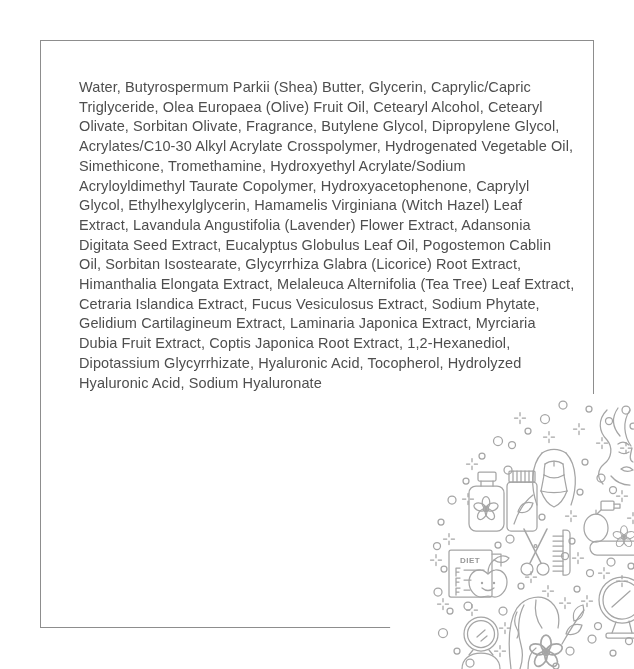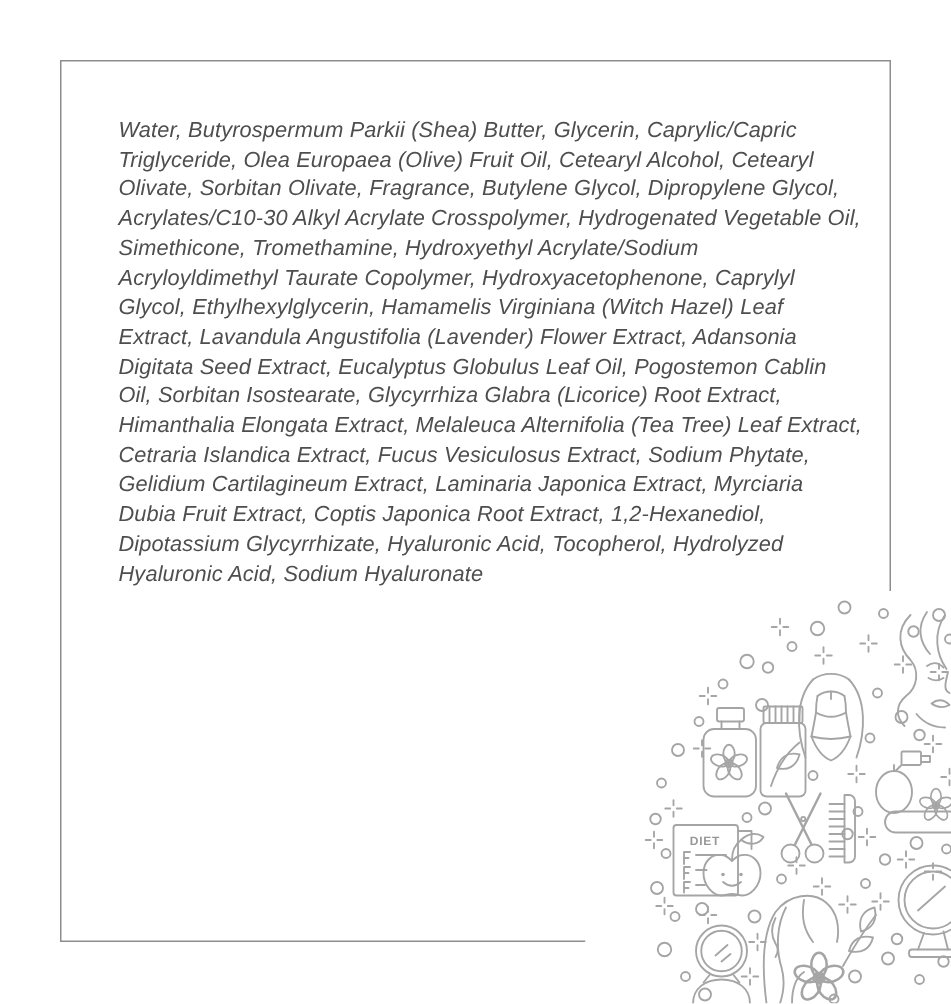--- a/index.html
+++ b/index.html
@@ -8,21 +8,20 @@
     --text-color:#4e4e4e;
     --line-art:#a5a5a5;
   }
   *{margin:0;padding:0;box-sizing:border-box;}
   html,body{width:634px;height:669px;background:var(--background);overflow:hidden;}
   body{position:relative;font-family:"Liberation Sans",sans-serif;}
   .card{
     position:absolute;left:40px;top:40px;width:554px;height:588px;
     border:1.5px solid var(--card-border);
     background:transparent;
-    font-style:italic;
   }
   .ingredients{
     position:absolute;left:38px;top:37px;width:496px;
     font-size:14.5px;line-height:19.7px;
     color:var(--text-color);
     letter-spacing:0.1px;
   }
   .illu{
     position:absolute;left:0;top:0;width:634px;height:669px;
     color:var(--line-art);

